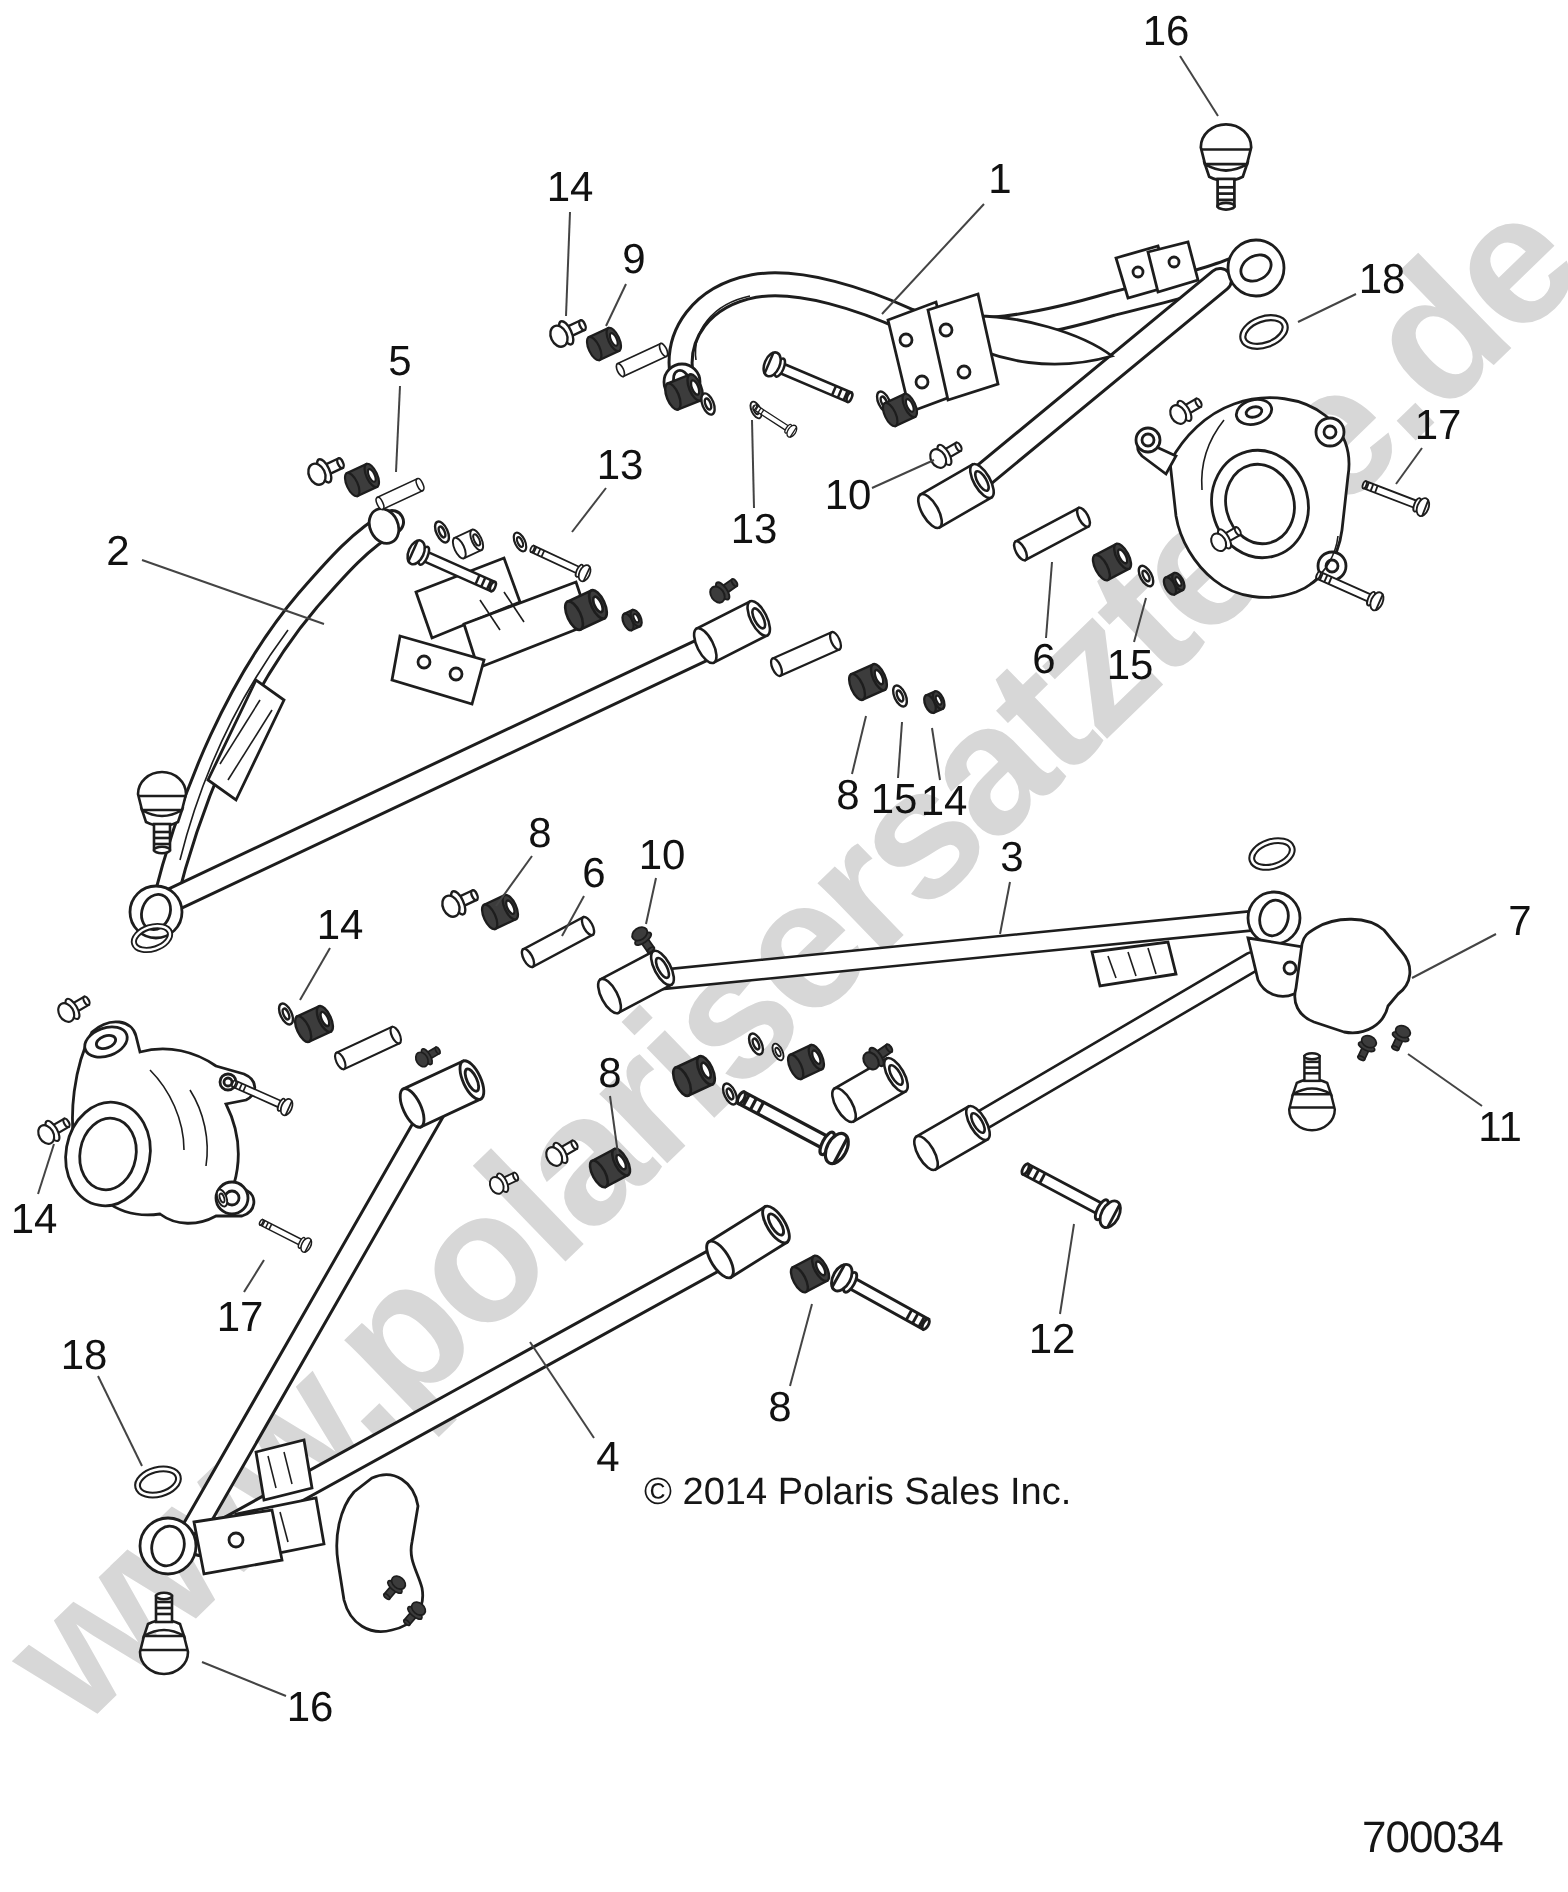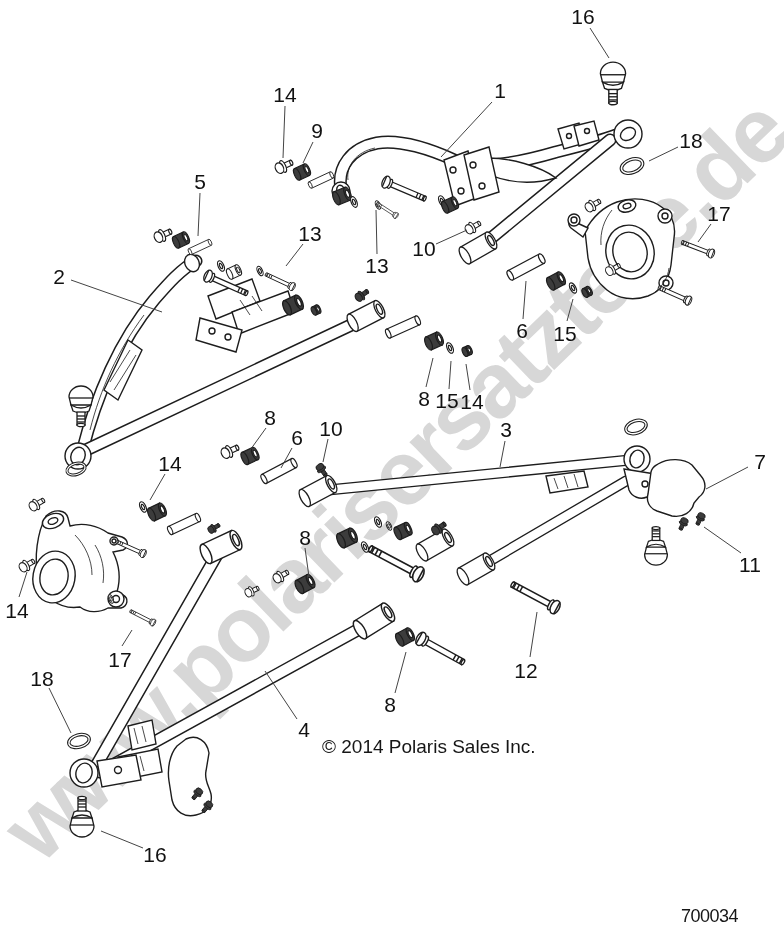--- a/index.html
+++ b/index.html
@@ -4,21 +4,21 @@
 <style>
   html,body{margin:0;padding:0;background:#fff;}
   .stage{position:relative;width:784px;height:946px;overflow:hidden;background:#fff;
          font-family:"Liberation Sans",sans-serif;}
   .watermark{position:absolute;left:395px;top:480px;z-index:0;white-space:nowrap;
              transform:translate(-50%,-50%) rotate(-44deg);
              font-family:"Liberation Sans",sans-serif;font-weight:bold;font-size:92px;
              letter-spacing:-3px;color:#d7d7d7;pointer-events:none;}
   svg.drawing{position:absolute;left:0;top:0;z-index:1;}
   .copyright{position:absolute;left:322px;top:736px;z-index:2;font-size:19px;color:#161616;}
-  .drawing-number{position:absolute;left:681px;top:906px;z-index:2;font-size:18px;
+  .drawing-number{position:absolute;left:681px;top:906px;z-index:2;font-size:22px;
                   letter-spacing:-0.5px;color:#161616;}
   
   .to{stroke:#1d1d1d;stroke-width:13;fill:none;stroke-linecap:round;stroke-linejoin:round}
   .ti{stroke:#fff;stroke-width:10;fill:none;stroke-linecap:round;stroke-linejoin:round}
   .to2{stroke:#1d1d1d;stroke-width:11;fill:none;stroke-linecap:round}
   .ti2{stroke:#fff;stroke-width:8.4;fill:none;stroke-linecap:round}
   .wh{stroke:#1d1d1d;stroke-width:1.4;fill:#fff}
   .hl{stroke:#1d1d1d;stroke-width:.8;fill:none}
   .wht{color:#fff}
   .drk{color:#3c3c3c}

